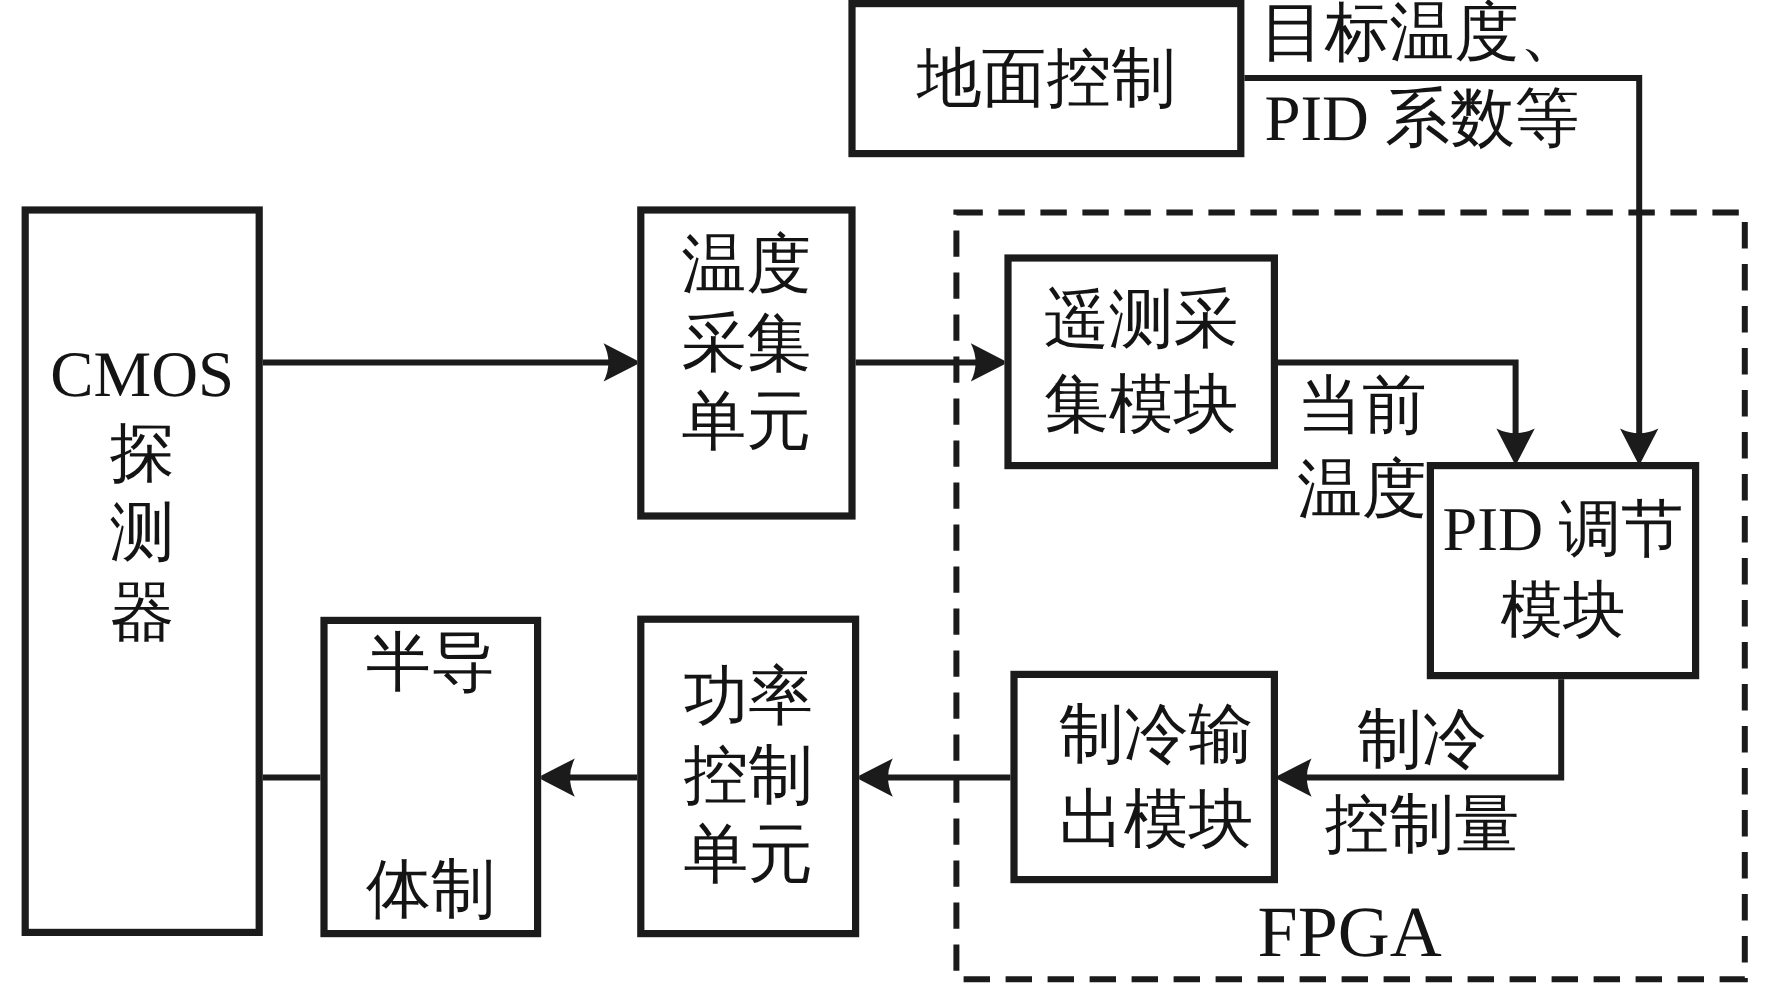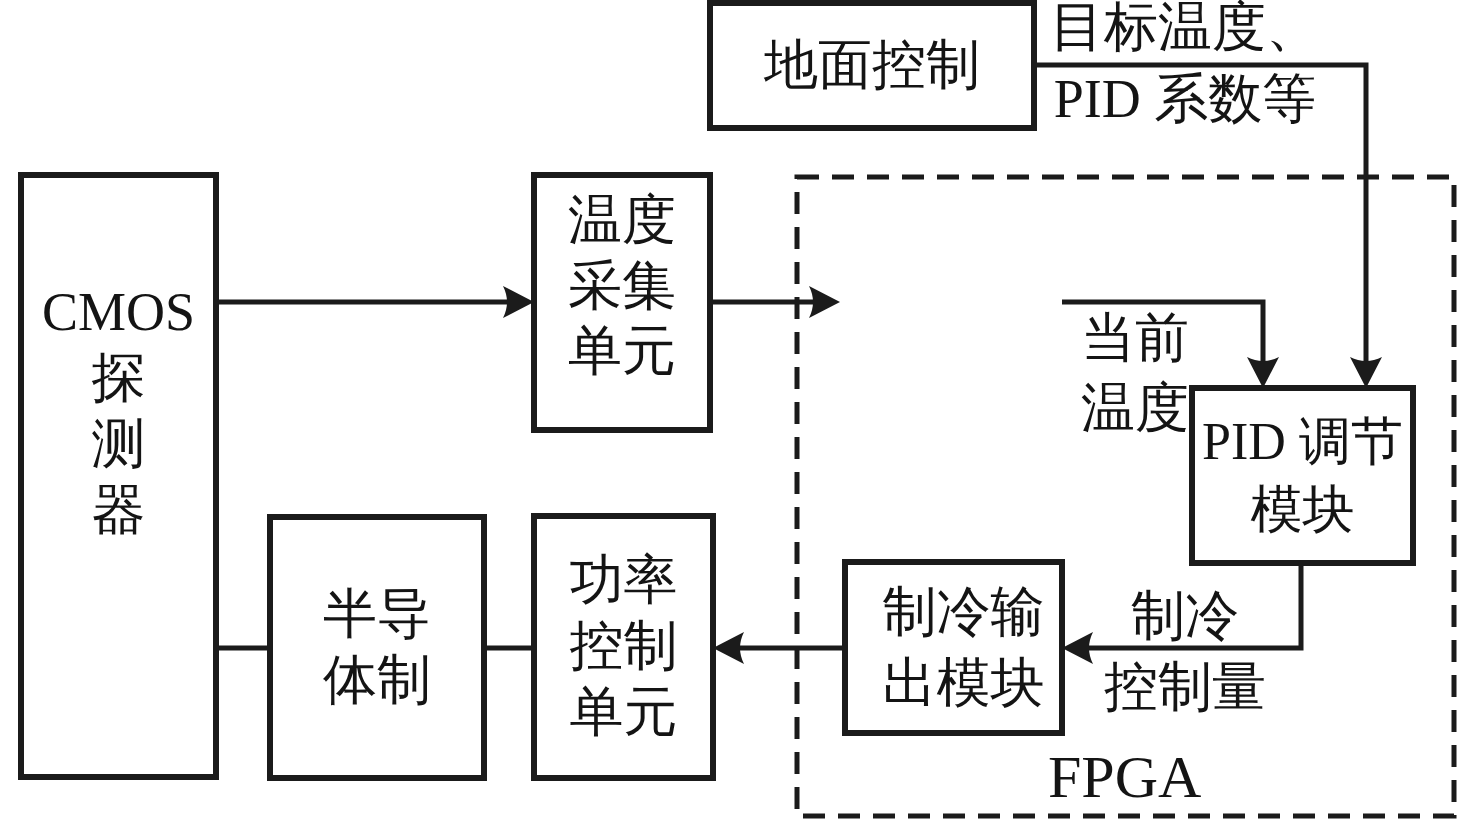--- a/index.html
+++ b/index.html
@@ -35,21 +35,21 @@
     white-space:nowrap;
   }
   .node-ground   {left:707px; top:0;     width:330px; height:131px;}
   .node-cmos     {left:18px;  top:172px; width:201px; height:608px;}
   .node-cmos .txt{transform:translateY(-32px);}
   .node-tempacq  {left:531px; top:172px; width:182px; height:261px;}
   .node-tempacq .txt{transform:translateY(-8px);}
   .node-telemetry{left:837px; top:212px; width:228px; height:179px; line-height:1.3;}
   .node-pid      {left:1189px;top:385px; width:227px; height:181px; line-height:1.3; font-size:52px;}
   .node-cooling  {left:842px; top:559px; width:223px; height:177px; line-height:1.3;padding-left:20px;}
-  .node-semicon  {left:267px; top:514px; width:220px; height:267px;}
+  .node-semicon  {left:267px; top:514px; width:184px; height:267px;justify-content:space-between;}
   .node-power    {left:531px; top:513px; width:185px; height:268px;}
   .txt{display:block;}
   .lbl{position:absolute;font-size:54px;line-height:1.08;white-space:nowrap;}
   .lbl-target1{left:1020px;top:-2px; width:330px;text-align:center;}
   .lbl-target2{left:1020px;top:70px; width:330px;text-align:center;}
   .lbl-curtemp{left:1081px;top:303px;text-align:left;line-height:70px;}
   .lbl-coolctl{left:1085px;top:581px;width:200px;text-align:center;line-height:71px;}
   .lbl-fpga   {left:1048px;top:745px;width:150px;text-align:center;font-size:60px;}
 </style>
 </head>
@@ -100,20 +100,24 @@
   </div>
 
   <div class="node node-tempacq">
     <span class="txt">
       <span class="txt">温度</span>
       <span class="txt">采集</span>
       <span class="txt">单元</span>
     </span>
   </div>
 
+  <div class="node node-telemetry">
+    <span class="txt">遥测采</span>
+    <span class="txt">集模块</span>
+  </div>
 
   <div class="node node-pid">
     <span class="txt">PID 调节</span>
     <span class="txt">模块</span>
   </div>
 
   <div class="node node-cooling">
     <span class="txt">制冷输</span>
     <span class="txt">出模块</span>
   </div>

